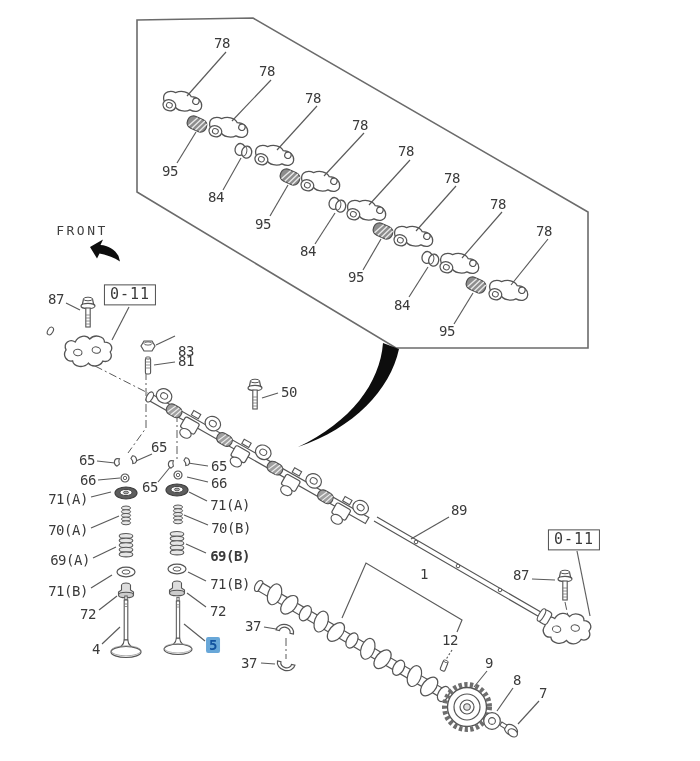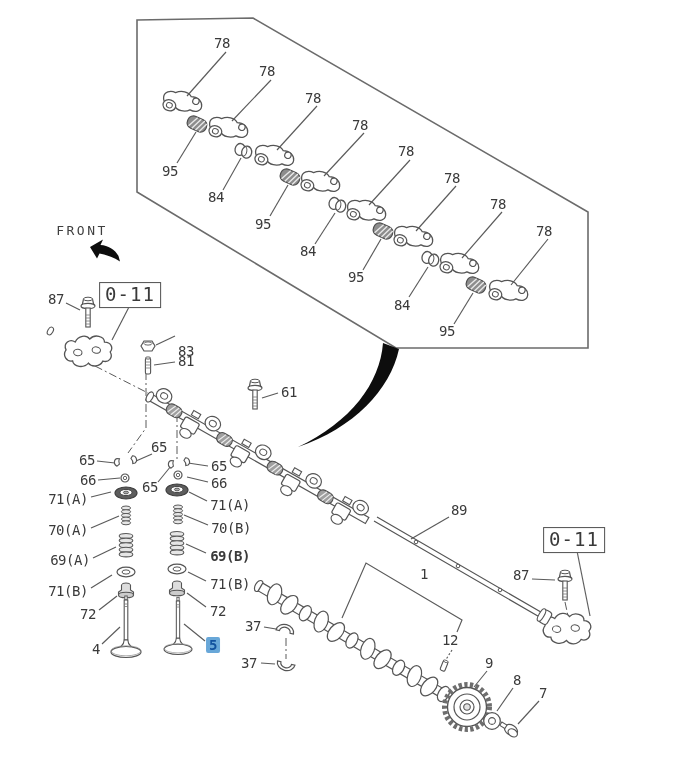--- a/index.html
+++ b/index.html
@@ -4,21 +4,21 @@
 <style>
   html,body{margin:0;padding:0;background:#fff}
   #stage{position:relative;width:700px;height:761px;background:#fff;overflow:hidden;
          font-family:"DejaVu Sans Mono","Liberation Mono",monospace}
   #art{position:absolute;left:0;top:0}
   #labels{position:absolute;left:0;top:0;width:100%;height:100%}
   .lbl{position:absolute;transform:translate(-50%,-50%);font-size:14px;color:#3a3a3a;
        white-space:nowrap;line-height:1;letter-spacing:-0.5px;cursor:default}
   .lbl.hl{background:var(--hl-bg,#68a7d8);color:var(--hl-fg,#12529e);font-weight:bold;
           padding:1px 3px;border-radius:2px}
-  .refbox{position:absolute;transform:translate(-50%,-50%);font-size:19px;color:#3a3a3a;
+  .refbox{position:absolute;transform:translate(-50%,-50%);font-size:15px;color:#3a3a3a;
           border:1.7px solid #4f4f4f;background:#fff;padding:1px 5px;line-height:1.15;
           letter-spacing:1px;white-space:nowrap}
   .front-label{position:absolute;left:82px;top:230px;transform:translate(-50%,-50%);
                font-size:13px;letter-spacing:2.5px;color:#3f3f3f}
 </style>
 </head>
 <body>
 
 <div id="stage">
 
@@ -365,21 +365,21 @@
       <div class="lbl" style="left: 170px; top: 171px;">95</div>
       <div class="lbl" style="left: 263px; top: 224px;">95</div>
       <div class="lbl" style="left: 356px; top: 277px;">95</div>
       <div class="lbl" style="left: 447px; top: 331px;">95</div>
       <div class="lbl" style="left: 216px; top: 197px;">84</div>
       <div class="lbl" style="left: 308px; top: 251px;">84</div>
       <div class="lbl" style="left: 402px; top: 305px;">84</div>
       <div class="lbl" style="left: 56px; top: 299px;">87</div>
       <div class="lbl" style="left: 186px; top: 351px;">83</div>
       <div class="lbl" style="left: 186px; top: 361px;">81</div>
-      <div class="lbl" style="left: 289px; top: 392px;">61</div>
+      <div class="lbl" style="left: 289px; top: 392px;">50</div>
       <div class="lbl" style="left: 87px; top: 460px;">65</div>
       <div class="lbl" style="left: 159px; top: 447px;">65</div>
       <div class="lbl" style="left: 150px; top: 487px;">65</div>
       <div class="lbl" style="left: 219px; top: 466px;">65</div>
       <div class="lbl" style="left: 88px; top: 480px;">66</div>
       <div class="lbl" style="left: 219px; top: 483px;">66</div>
       <div class="lbl" style="left: 68px; top: 499px;">71(A)</div>
       <div class="lbl" style="left: 230px; top: 505px;">71(A)</div>
       <div class="lbl" style="left: 68px; top: 530px;">70(A)</div>
       <div class="lbl" style="left: 231px; top: 528px;">70(B)</div>

